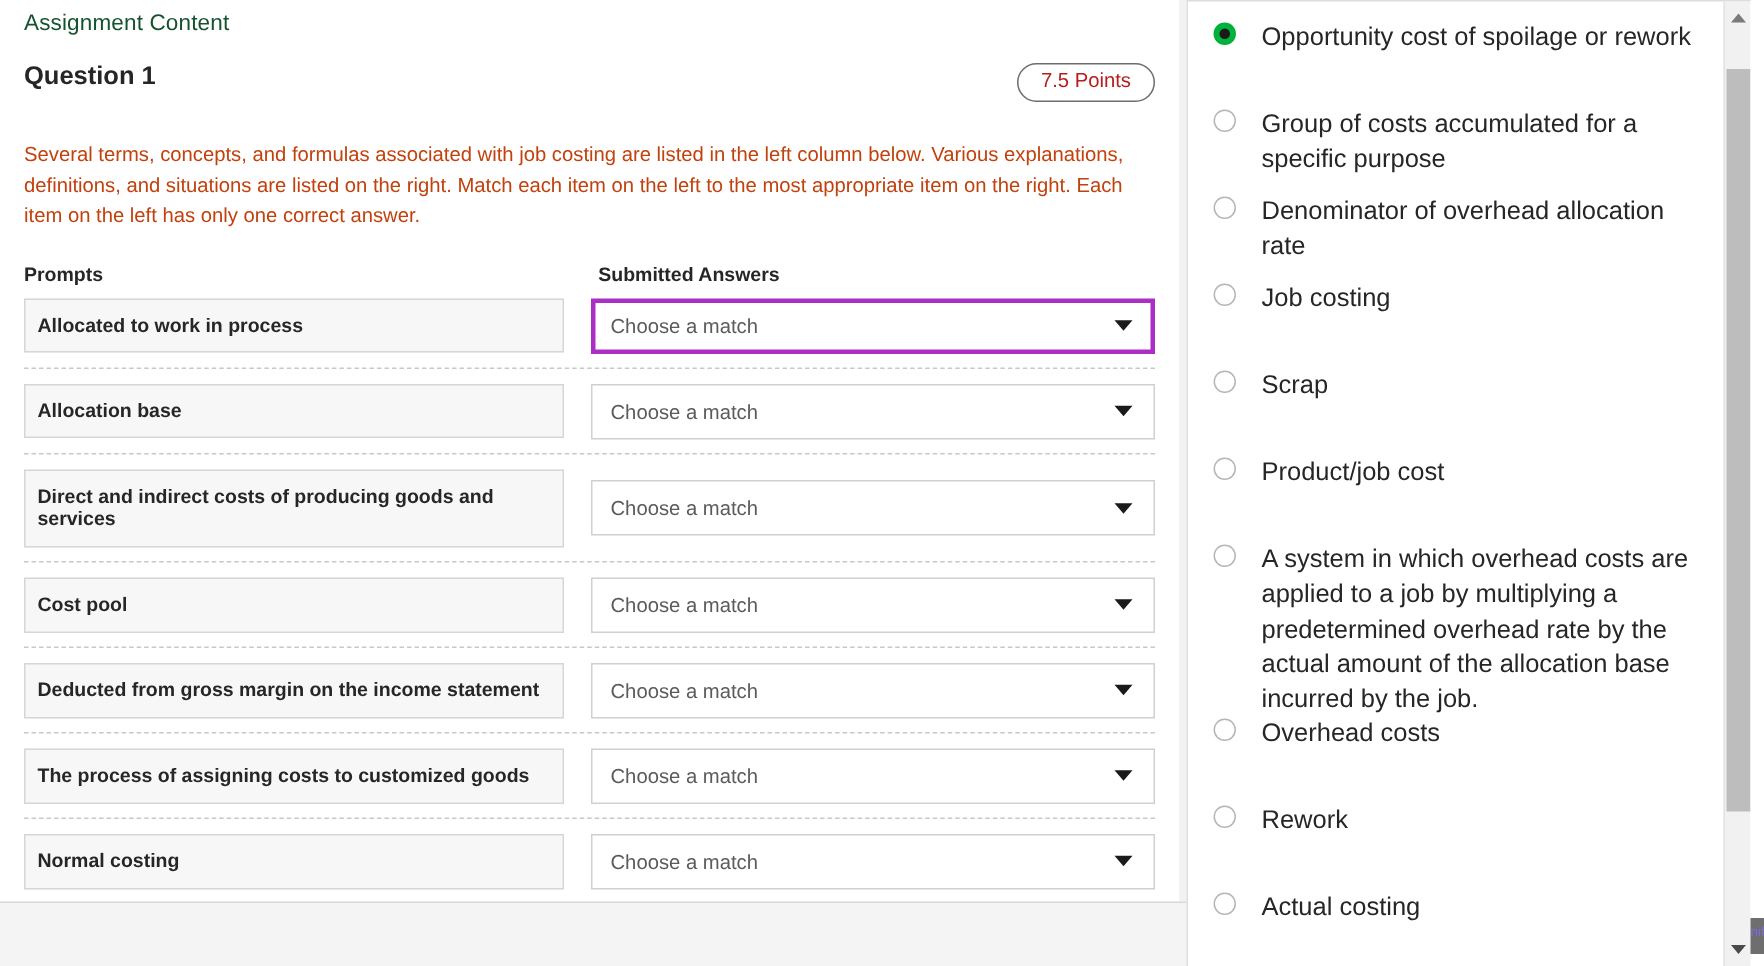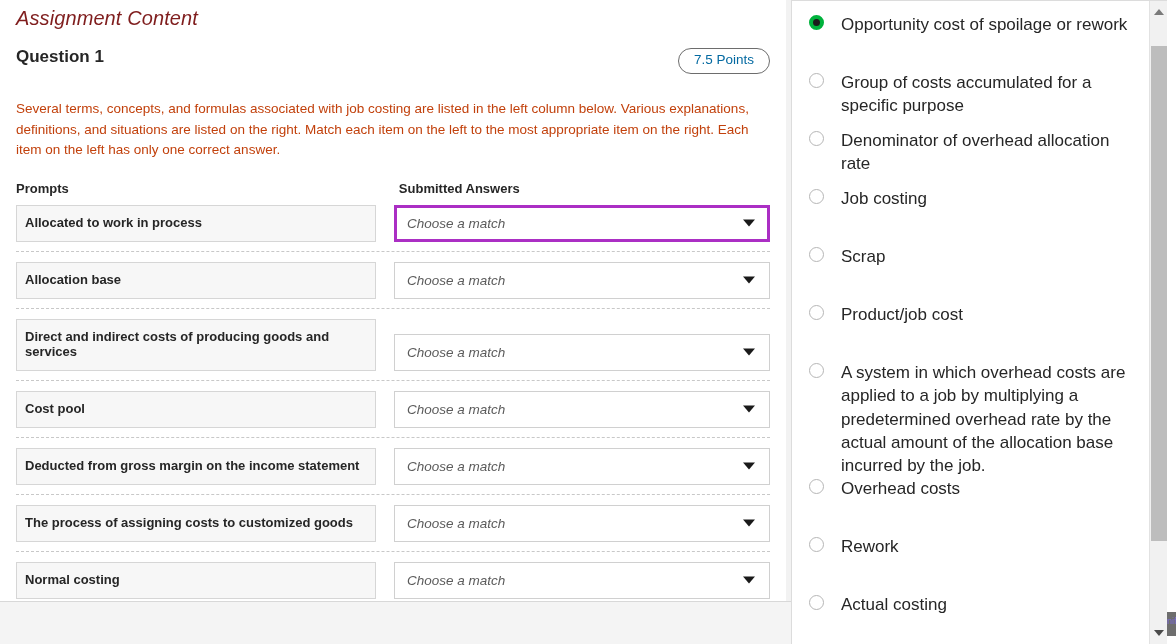--- a/index.html
+++ b/index.html
@@ -29,27 +29,26 @@
     overflow: hidden;
   }
 
   #content-inner {
     position: relative;
     padding: 0 16px 0 16px;
     width: 754px;
   }
 
   .assignment-title {
-    font-size: 20px;
+    font-size: 15px;
     font-weight: 400;
-    color: #7f1d1d;
+    color: #14532d;
     margin: 0;
     padding-top: 7px;
     letter-spacing: 0.1px;
-    font-style: italic;
   }
 
   .question-header-row {
     position: relative;
     height: 34px;
     margin-top: 17px;
   }
   .question-title {
     font-size: 17px;
     font-weight: bold;
@@ -60,21 +59,21 @@
     top: 0;
   }
   .points-pill {
     position: absolute;
     right: 0;
     top: 1px;
     border: 1px solid #6d6d6d;
     border-radius: 14px;
     padding: 4px 15px 5px 15px;
     font-size: 13.5px;
-    color: #0369a1;
+    color: #b91c1c;
     background: #fff;
     line-height: 1.1;
     white-space: nowrap;
   }
 
   .instructions {
     margin: 0;
     padding-top: 18px;
     font-size: 13.5px;
     line-height: 1.52;
@@ -92,21 +91,21 @@
   }
   .col-head-prompts { width: 392px; }
   .col-head-answers { width: 380px; }
 
   
   .match-rows {
     margin-top: 9px;
   }
   .match-row {
     display: flex;
-    align-items: flex-end;
+    align-items: center;
     padding-bottom: 9px;
     border-bottom: 1px dashed #c8c8c8;
     margin-bottom: 10px;
   }
   .match-row:last-child { border-bottom: none; }
 
   .prompt-box {
     width: 368px;
     min-height: 20px;
     box-sizing: border-box;
@@ -115,21 +114,20 @@
     padding: 9px 10px 10px 8px;
     font-size: 13px;
     font-weight: bold;
     color: #262626;
     line-height: 1.2;
   }
 
   .answer-cell {
     margin-left: 18px;
     width: 376px;
-    font-style: italic;
   }
 
   .dropdown {
     position: relative;
     box-sizing: border-box;
     width: 376px;
     height: 37px;
     background: #ffffff;
     border: 1px solid #d0d0d0;
     display: flex;

